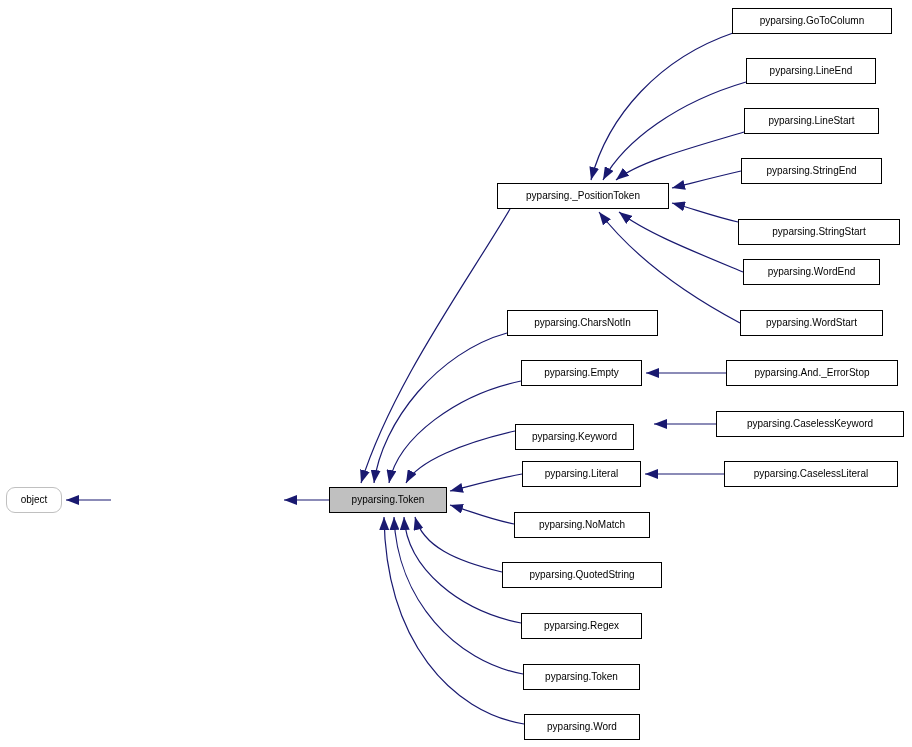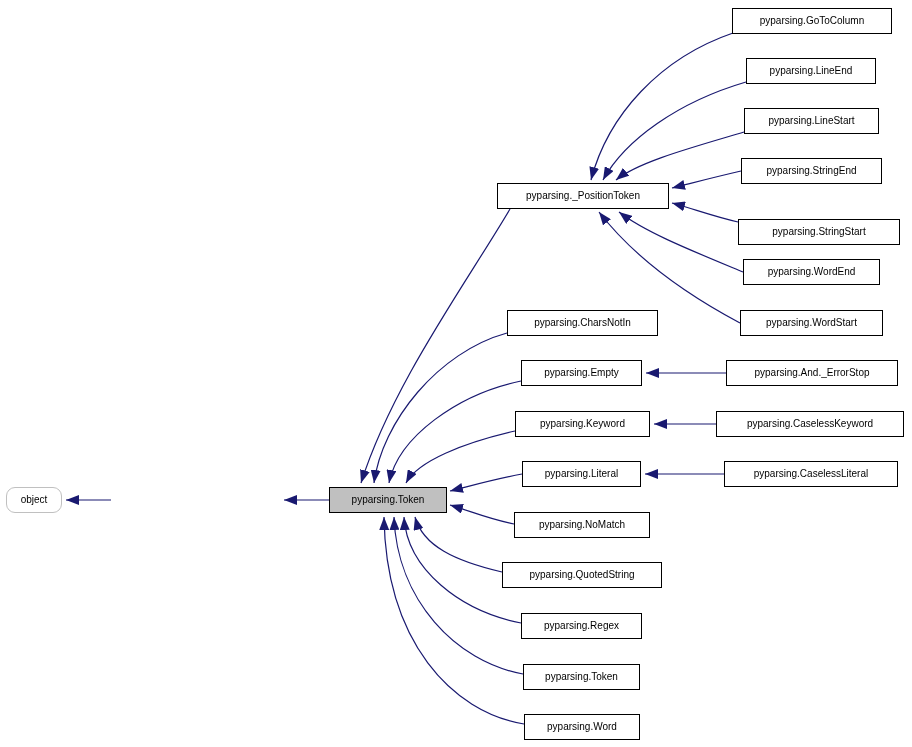--- a/index.html
+++ b/index.html
@@ -88,21 +88,21 @@
   <div class="node" style="left:746px;top:58px;width:130px;">pyparsing.LineEnd</div>
   <div class="node" style="left:744px;top:108px;width:135px;">pyparsing.LineStart</div>
   <div class="node" style="left:741px;top:158px;width:141px;">pyparsing.StringEnd</div>
   <div class="node" style="left:738px;top:219px;width:162px;">pyparsing.StringStart</div>
   <div class="node" style="left:743px;top:259px;width:137px;">pyparsing.WordEnd</div>
   <div class="node" style="left:740px;top:310px;width:143px;">pyparsing.WordStart</div>
 
   <div class="node" style="left:507px;top:310px;width:151px;">pyparsing.CharsNotIn</div>
   <div class="node" style="left:521px;top:360px;width:121px;">pyparsing.Empty</div>
   <div class="node" style="left:726px;top:360px;width:172px;">pyparsing.And._ErrorStop</div>
-  <div class="node" style="left:515px;top:411px;width:135px;">pyparsing.Keyword</div>
+  <div class="node" style="left:515px;top:424px;width:119px;">pyparsing.Keyword</div>
   <div class="node" style="left:716px;top:411px;width:188px;">pyparsing.CaselessKeyword</div>
   <div class="node" style="left:522px;top:461px;width:119px;">pyparsing.Literal</div>
   <div class="node" style="left:724px;top:461px;width:174px;">pyparsing.CaselessLiteral</div>
   <div class="node" style="left:514px;top:512px;width:136px;">pyparsing.NoMatch</div>
   <div class="node" style="left:502px;top:562px;width:160px;">pyparsing.QuotedString</div>
   <div class="node" style="left:521px;top:613px;width:121px;">pyparsing.Regex</div>
   <div class="node" style="left:523px;top:664px;width:117px;">pyparsing.Token</div>
   <div class="node" style="left:524px;top:714px;width:116px;">pyparsing.Word</div>
 
 </div>

